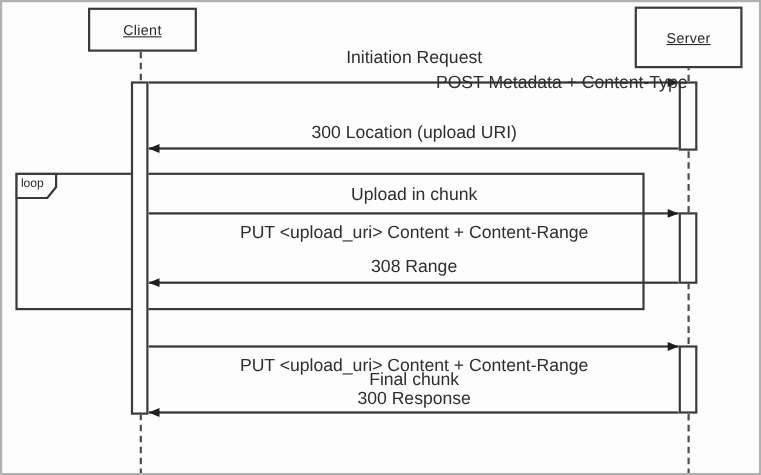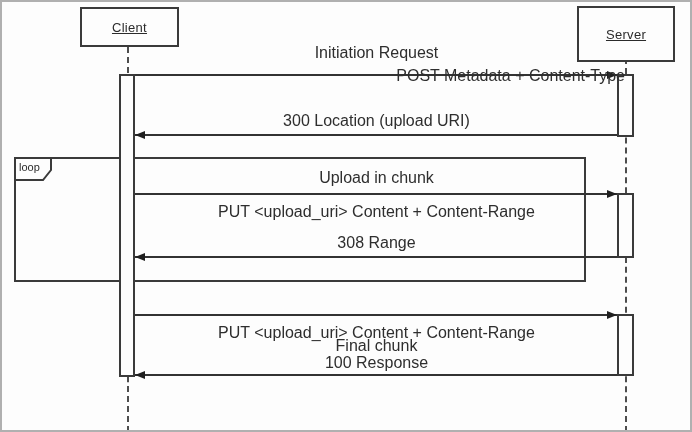--- a/index.html
+++ b/index.html
@@ -150,18 +150,18 @@
   <div class="msg-label" style="top:234px;">308 Range</div>
   <div class="msg-line" style="left:133px; top:254px; width:482px;">
     <div class="arrowhead-left"></div>
   </div>
 
   <div class="msg-label" style="top:299px;margin-top:38px;">Final chunk</div>
   <div class="msg-line" style="left:133px; top:312px; width:482px;">
     <div class="arrowhead-right"></div>
   </div>
   <div class="msg-label" style="top:324px;">PUT &lt;upload_uri&gt; Content + Content-Range</div>
-  <div class="msg-label" style="top:354px;">100 Response</div>
+  <div class="msg-label" style="top:354px;">300 Response</div>
   <div class="msg-line" style="left:133px; top:372px; width:482px;">
     <div class="arrowhead-left"></div>
   </div>
 
 </div>
 
 </body></html>

